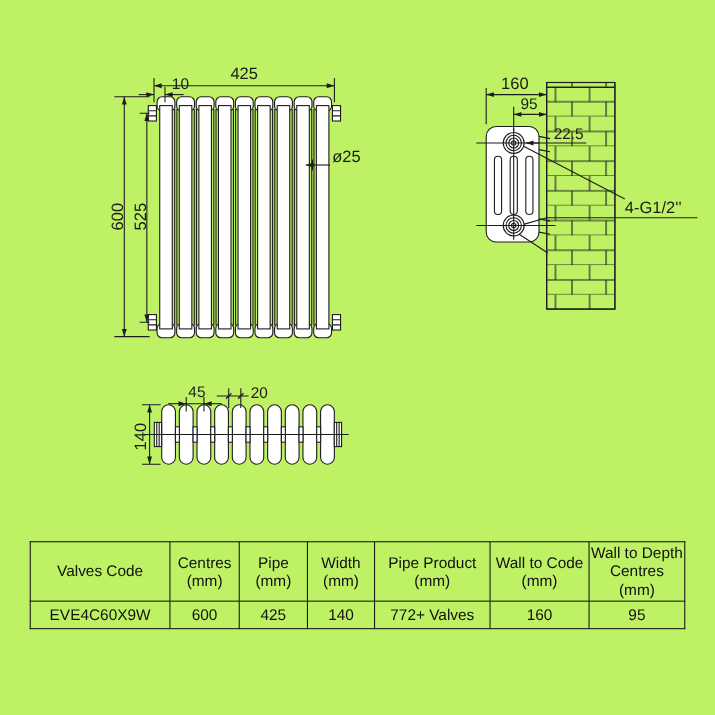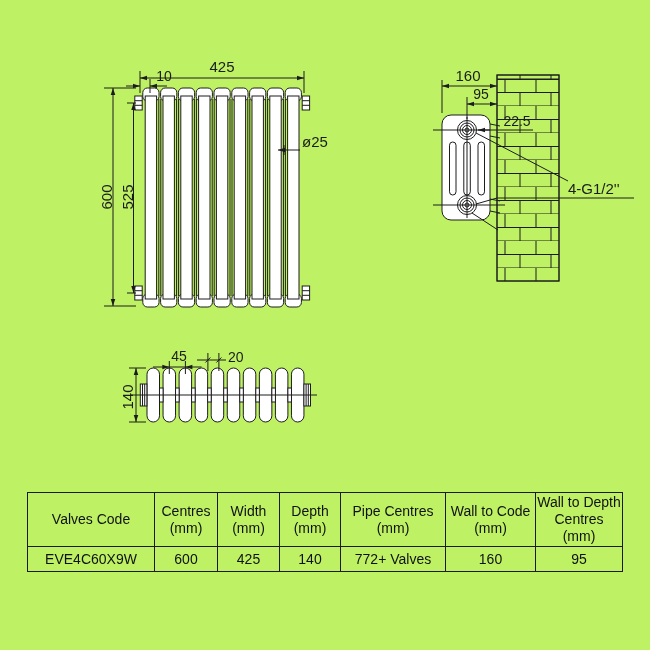--- a/index.html
+++ b/index.html
@@ -195,25 +195,25 @@
         <col style="width:61px">
     <col style="width:105px">
         <col style="width:90px">
         <col style="width:87px">
   </colgroup>
   <thead>
     <tr>
       <th>Valves Code</th>
       <th>Centres
 (mm)</th>
+      <th>Pipe
+(mm)</th>
       <th>Width
 (mm)</th>
-      <th>Depth
-(mm)</th>
-      <th>Pipe Centres
+      <th>Pipe Product
 (mm)</th>
       <th>Wall to Code
 (mm)</th>
       <th>Wall to Depth
 Centres
 (mm)</th>
     </tr>
   </thead>
   <tbody>
     <tr>

